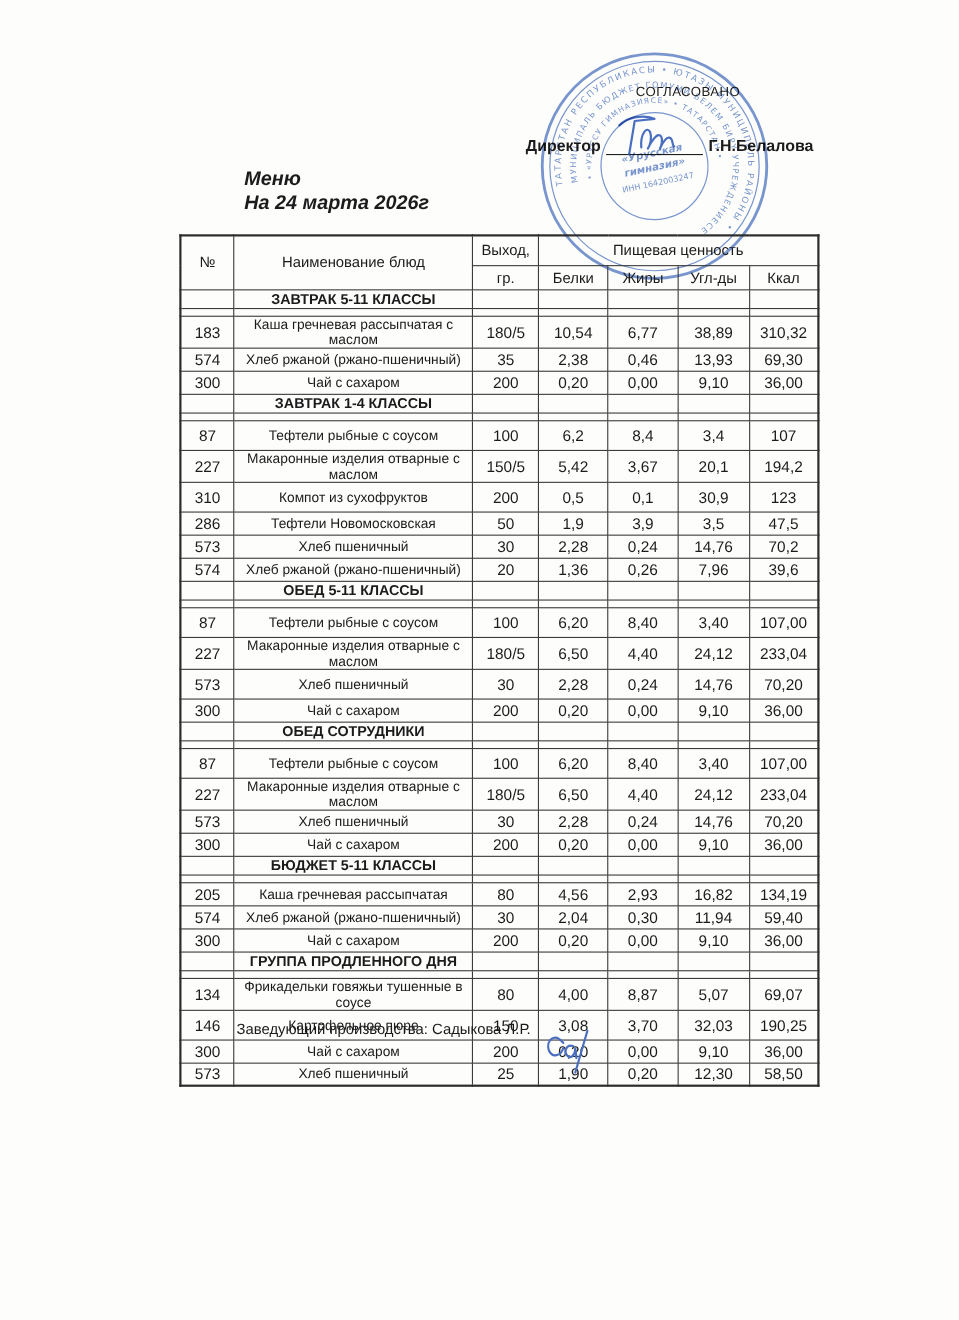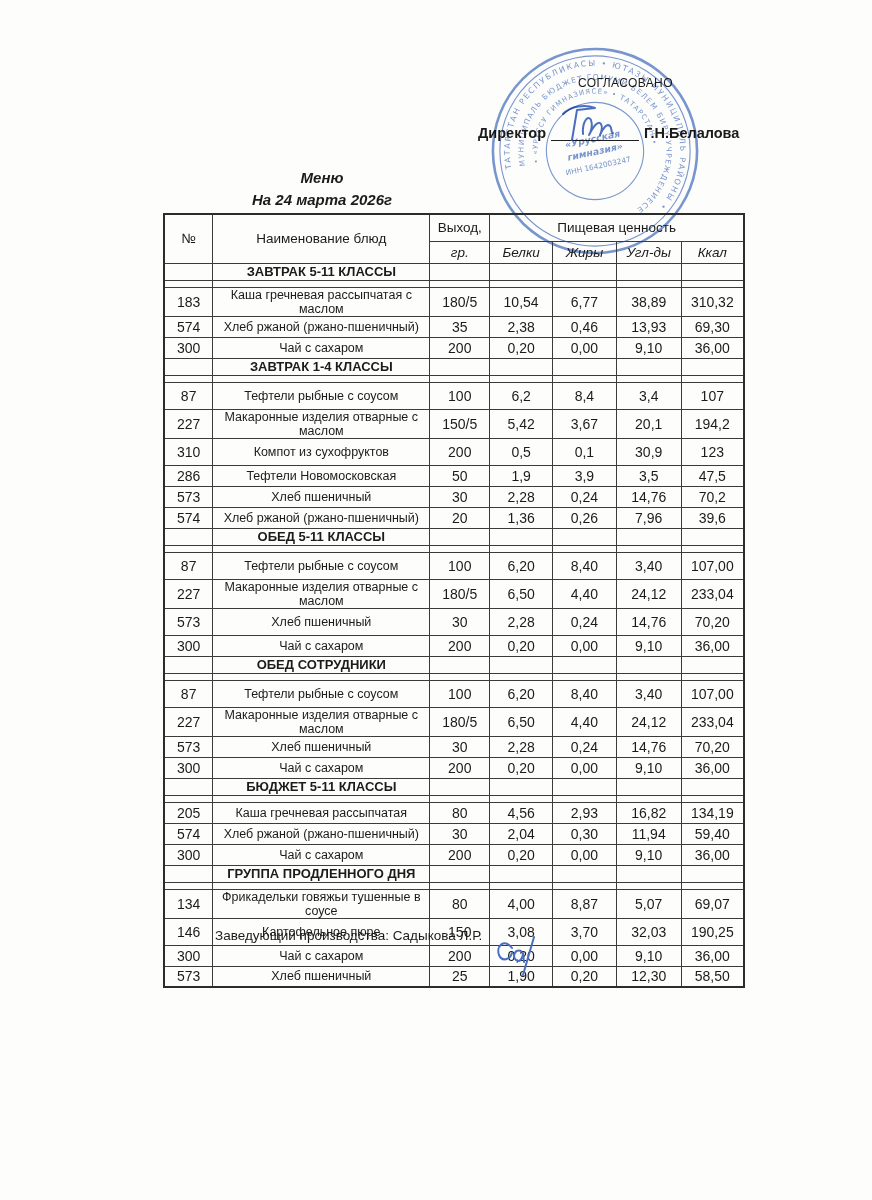--- a/index.html
+++ b/index.html
@@ -48,37 +48,37 @@
   .ring-text.small{font-size:7px;letter-spacing:1.1px;}
   .center-text{
     font-size:9.5px;fill:#5b7fc6;text-anchor:middle;
     font-weight:bold;font-style:italic;
     font-family:"DejaVu Sans",sans-serif;
   }
   .center-text.tiny{font-size:7.5px;font-weight:normal;font-style:normal;}
   
   .title-block{
     position:absolute;left:222px;top:151px;width:200px;
-    text-align:center;font-weight:bold;font-style:italic;
-    font-size:15px;line-height:22px;margin-top:16px;
+    font-weight:bold;font-style:italic;
+    font-size:18px;line-height:22px;
   }
   
   table.menu{
     position:absolute;left:163px;top:213px;width:582px;
     border-collapse:collapse;
     border:2px solid #2c2c2c;
     font-size:14px;color:#1b1b1b;
   }
   table.menu th,table.menu td{
     border:1px solid #3b3b3b;
     text-align:center;vertical-align:middle;
     padding:0 2px;overflow:hidden;
   }
   table.menu thead tr.hr1{height:27px;}
-  table.menu thead tr.hr2{height:22px;font-style:italic;}
+  table.menu thead tr.hr2{height:22px;}
   table.menu thead th{font-weight:normal;font-size:13.5px;}
   th.th-nutrition{font-size:15px;margin-top:17px;}
   tr.section-row{height:17px;}
   tr.spacer-row{height:7px;}
   tr.data-row{height:21px;}
   tr.data-row.tall{height:27px;}
   td.section-title{
     font-weight:bold;font-size:13px;
     text-align:center;
   }

